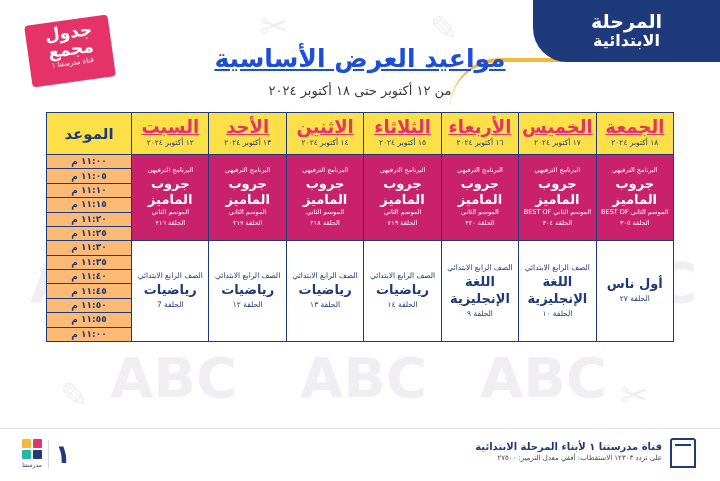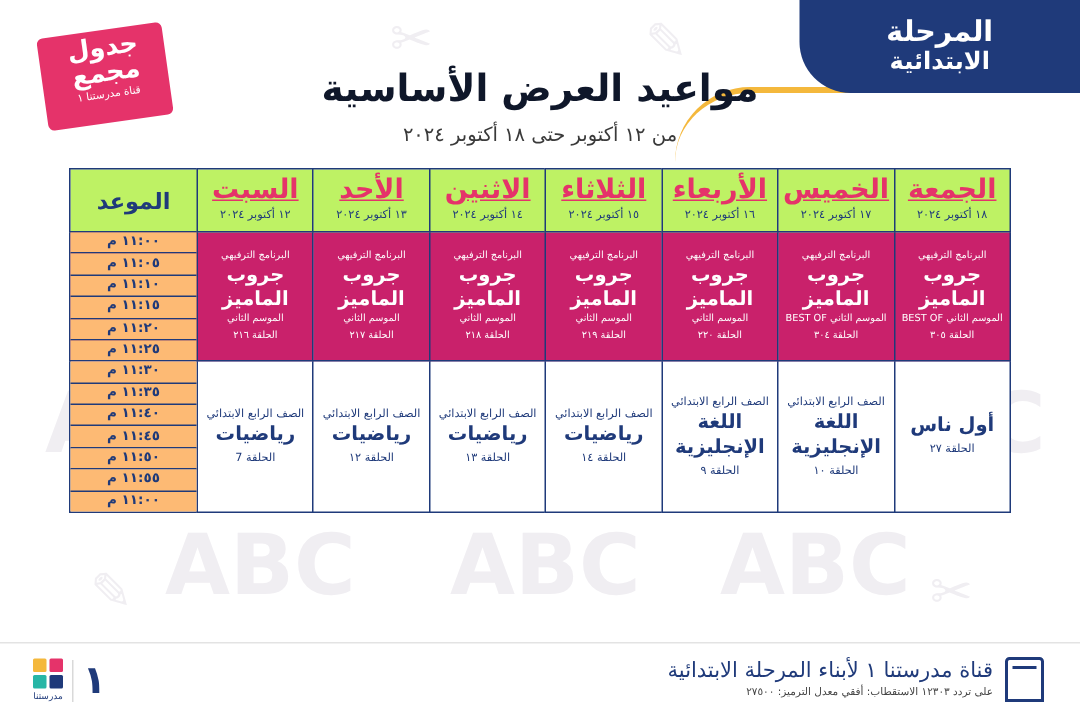--- a/index.html
+++ b/index.html
@@ -79,22 +79,23 @@
   .logo .t2{font-size:17px;font-weight:bold;line-height:1.0;}
   .logo .t3{font-size:7px;line-height:1.6;}
 
   
   .title{
     position:absolute;
     top:44px;left:0;right:0;
     text-align:center;
     font-size:25px;
     font-weight:bold;
-    color:#0f172a;
+    color:#1d4ed8;
     z-index:3;
+    text-decoration:underline;
   }
   .subtitle{
     position:absolute;
     top:83px;left:0;right:0;
     text-align:center;
     font-size:13px;
     color:#3a3a3a;
     z-index:3;
   }
 
@@ -113,21 +114,21 @@
   }
   table.sched td,table.sched th{
     border:1.4px solid #1f3a7a;
     padding:0;
     text-align:center;
     vertical-align:middle;
   }
   
   .hdr{
     height:41px;
-    background:#bef264;
+    background:#fde047;
   }
   .hdr .day{
     color:#e5336a;
     font-size:18px;
     font-weight:bold;
     line-height:1.05;
     text-decoration:underline;
   }
   .hdr .date{
     color:#1f3a7a;
@@ -202,21 +203,21 @@
     width:22px;height:26px;
     border:2px solid #1f3a7a;
     border-radius:3px 3px 0 0;
     position:relative;
   }
   .foot-left .fl-icon:after{
     content:"";
     position:absolute;left:3px;top:4px;right:3px;
     border-top:2px solid #1f3a7a;
   }
-  .foot-left .txt1{font-size:14px;font-weight:normal;}
+  .foot-left .txt1{font-size:10px;font-weight:bold;}
   .foot-left .txt2{font-size:7px;color:#444;line-height:1.8;}
   .foot-right{
     position:absolute;
     left:22px;top:10px;
     display:flex;align-items:center;gap:6px;
   }
   .foot-right .num{
     font-size:26px;font-weight:bold;color:#1f3a7a;line-height:1;
   }
   .foot-right .grid{

